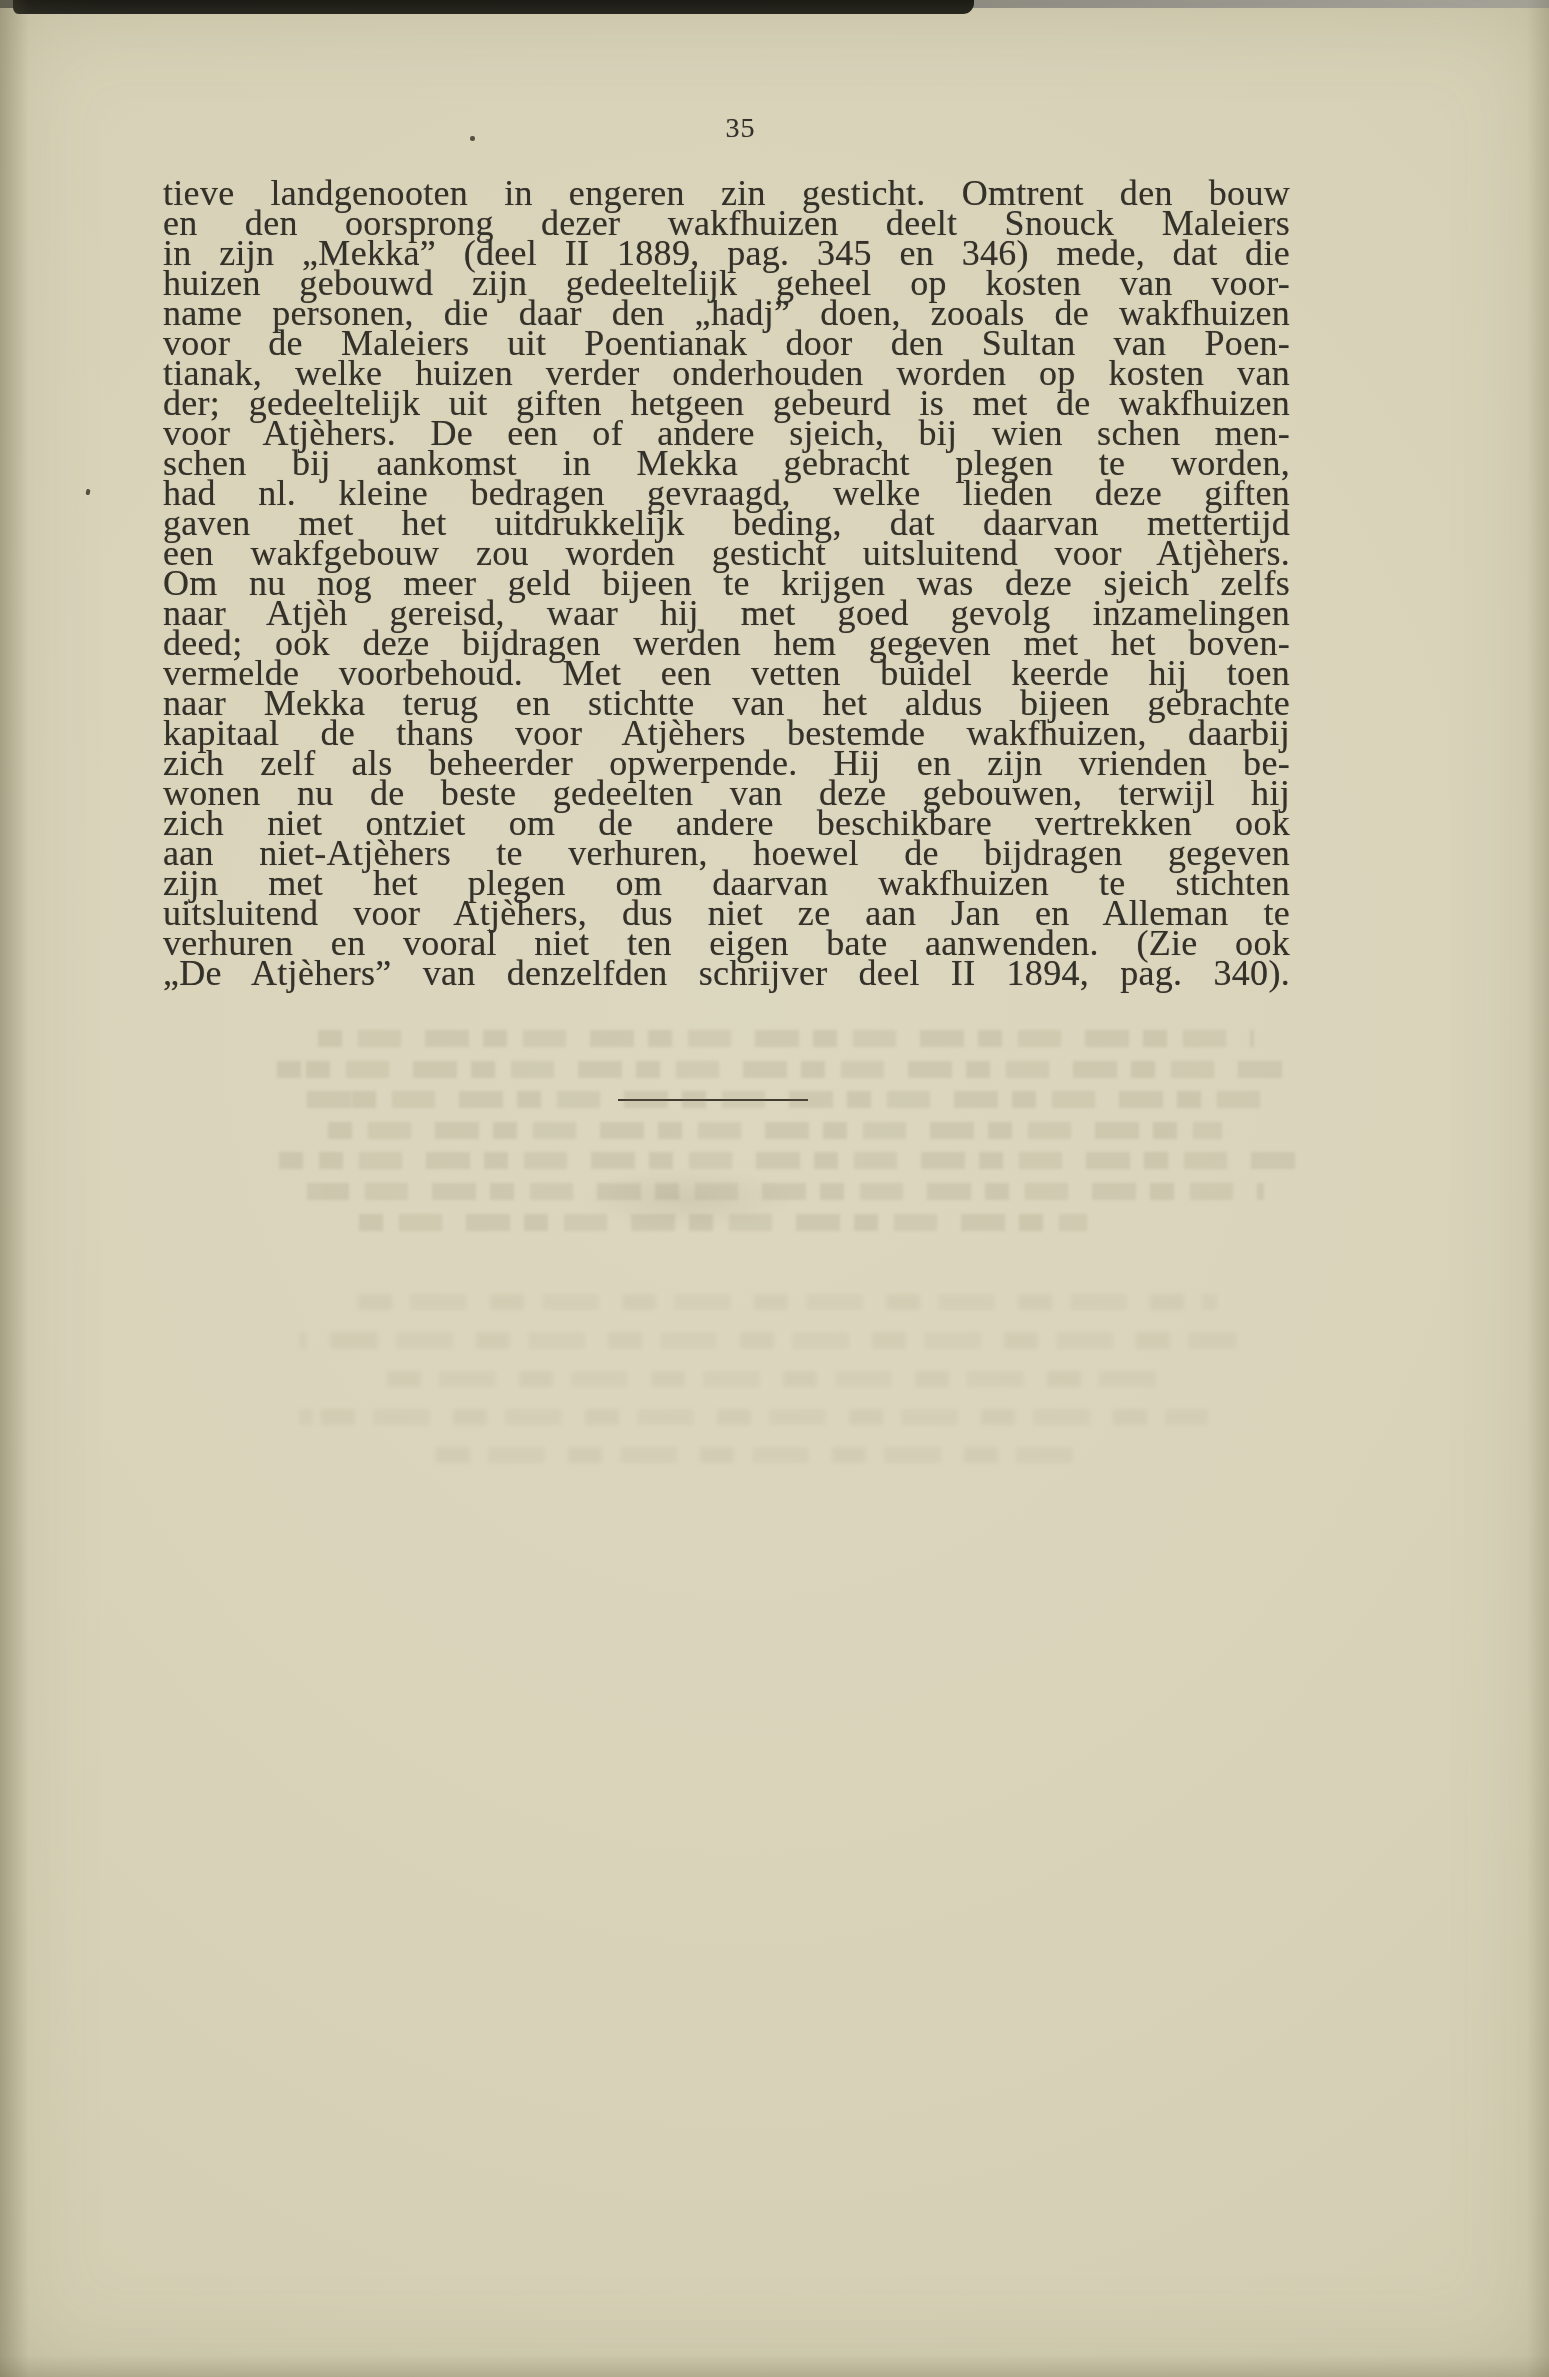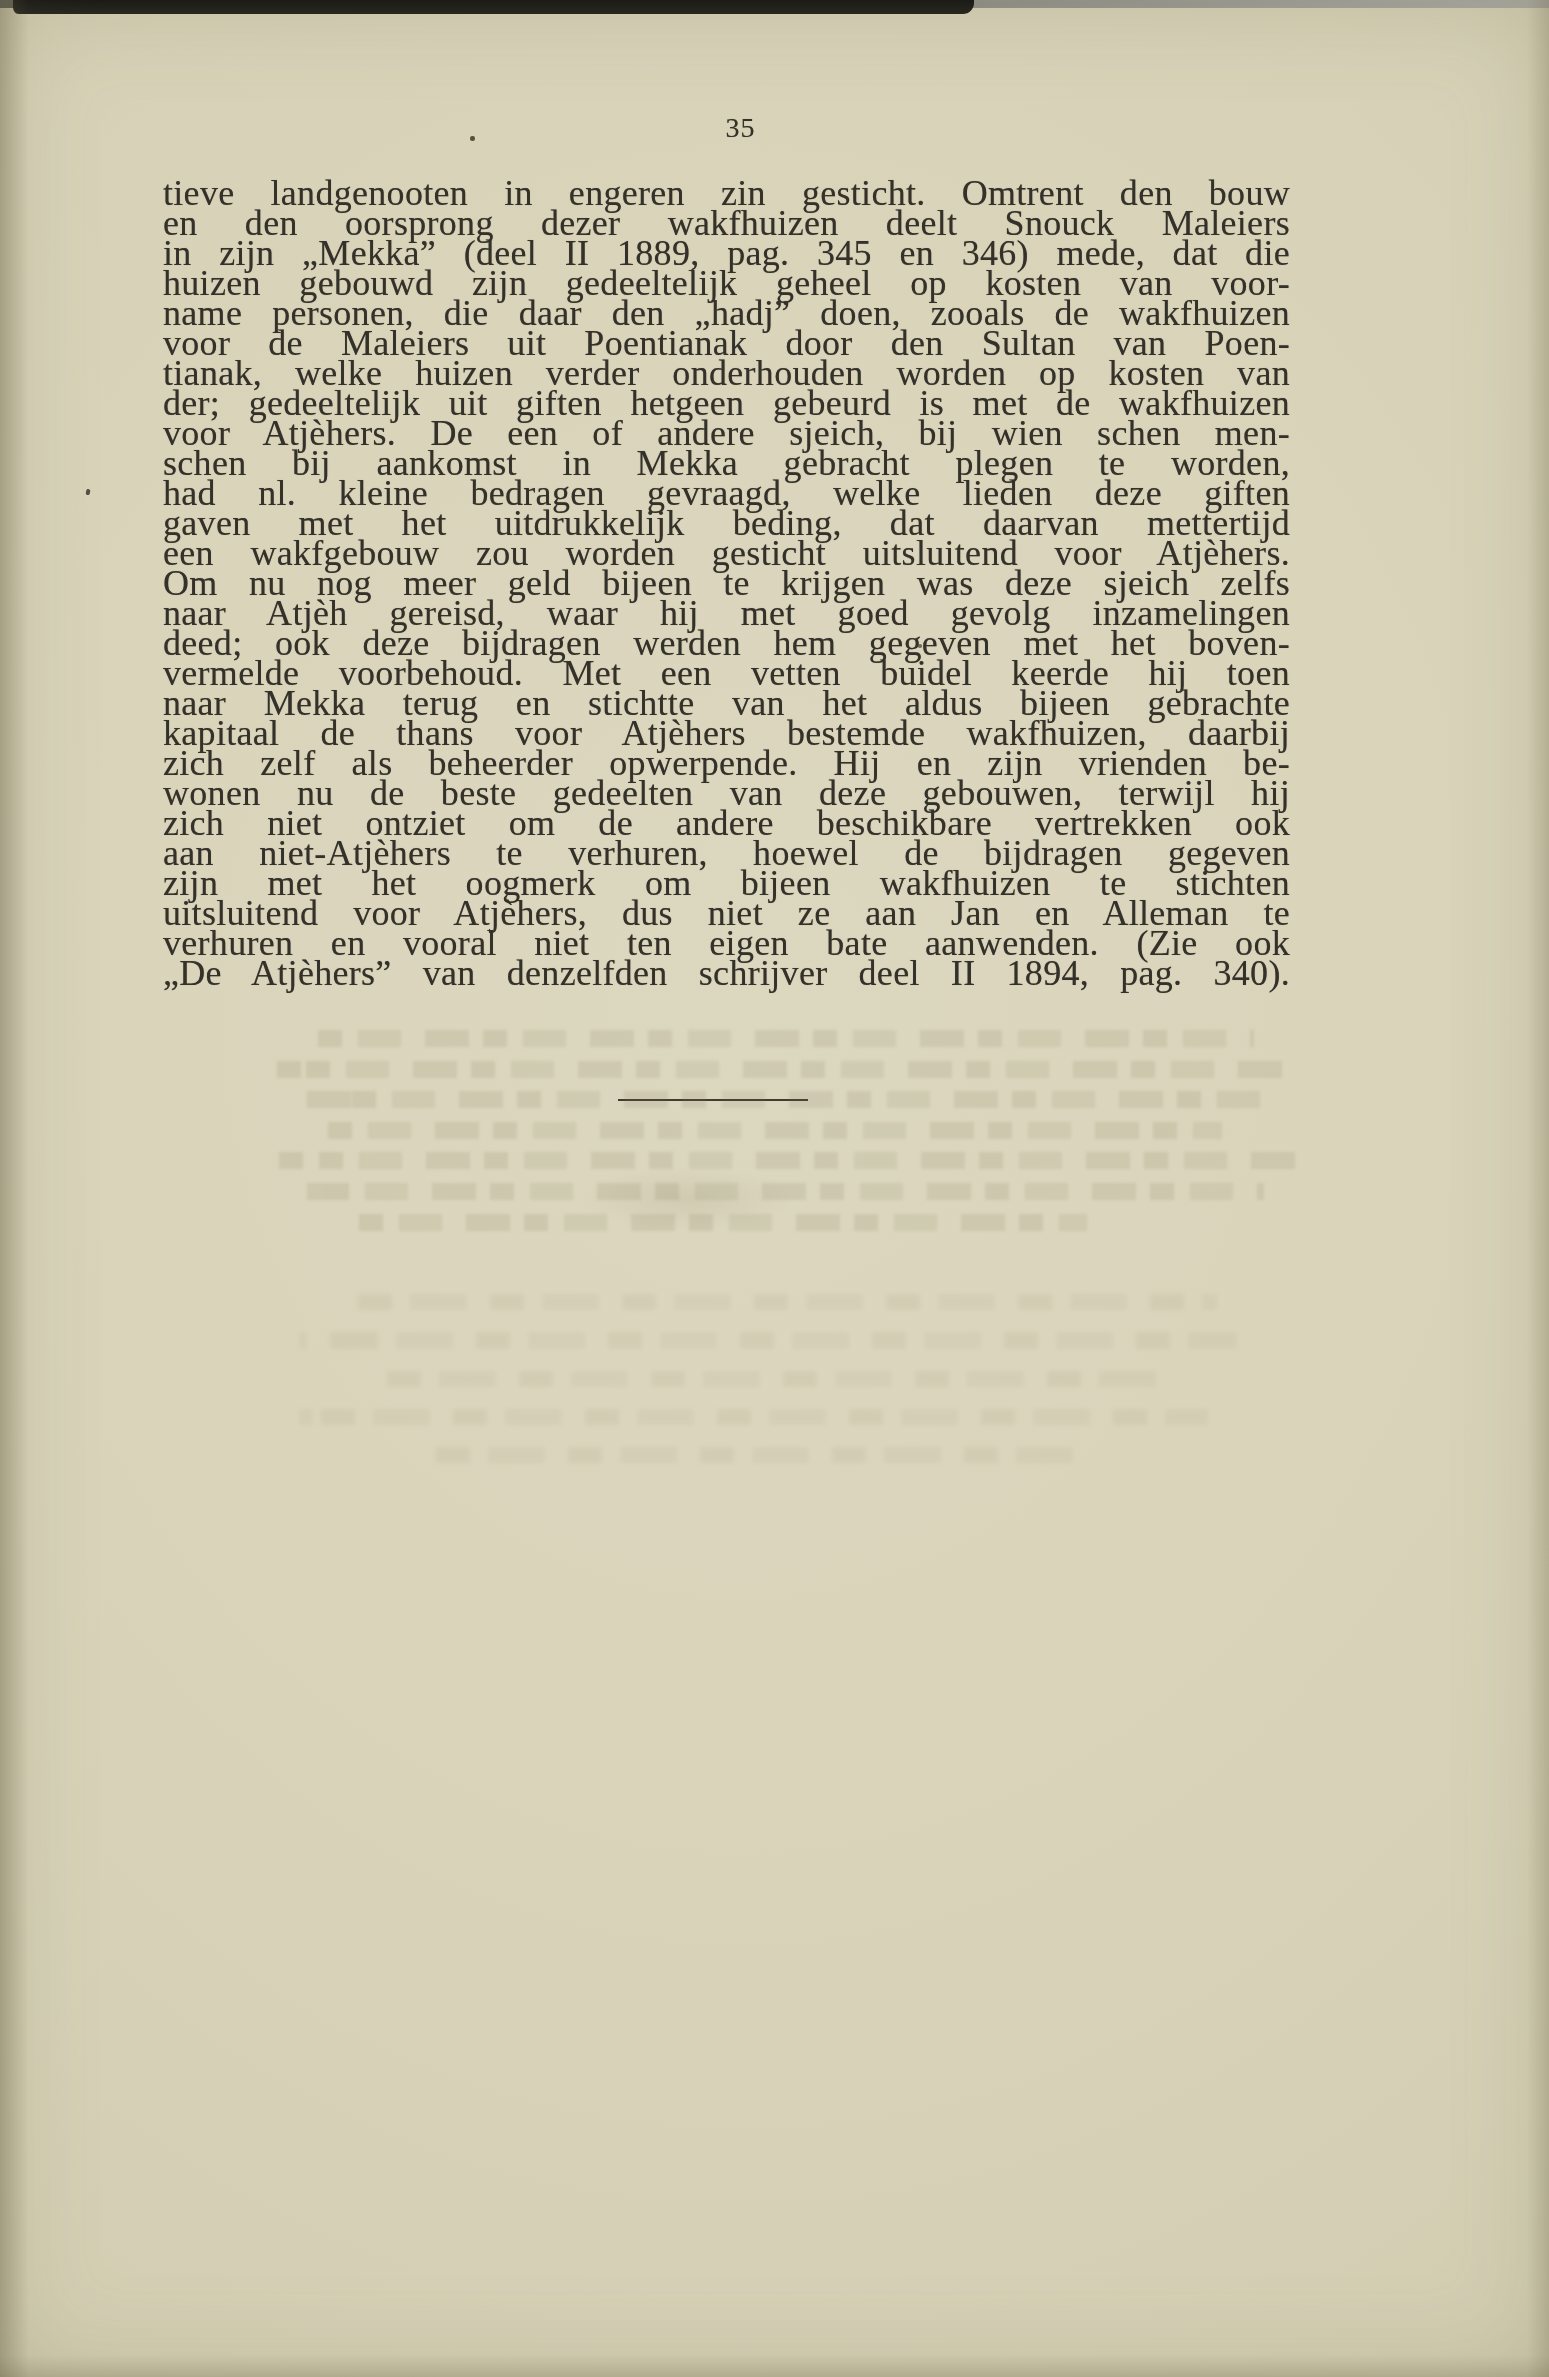--- a/index.html
+++ b/index.html
@@ -194,21 +194,21 @@
     <div class="line">Om nu nog meer geld bijeen te krijgen was deze sjeich zelfs</div>
     <div class="line">naar Atjèh gereisd, waar hij met goed gevolg inzamelingen</div>
     <div class="line">deed; ook deze bijdragen werden hem gegeven met het boven-</div>
     <div class="line">vermelde voorbehoud. Met een vetten buidel keerde hij toen</div>
     <div class="line">naar Mekka terug en stichtte van het aldus bijeen gebrachte</div>
     <div class="line">kapitaal de thans voor Atjèhers bestemde wakfhuizen, daarbij</div>
     <div class="line">zich zelf als beheerder opwerpende. Hij en zijn vrienden be-</div>
     <div class="line">wonen nu de beste gedeelten van deze gebouwen, terwijl hij</div>
     <div class="line">zich niet ontziet om de andere beschikbare vertrekken ook</div>
     <div class="line">aan niet-Atjèhers te verhuren, hoewel de bijdragen gegeven</div>
-    <div class="line">zijn met het oogmerk om bijeen wakfhuizen te stichten</div>
+    <div class="line">zijn met het plegen om daarvan wakfhuizen te stichten</div>
     <div class="line">uitsluitend voor Atjèhers, dus niet ze aan Jan en Alleman te</div>
     <div class="line">verhuren en vooral niet ten eigen bate aanwenden. (Zie ook</div>
     <div class="line">„De Atjèhers” van denzelfden schrijver deel II 1894, pag. 340).</div>
   </div>
 
   <div class="rule"></div>
 
   <div class="bleed">
     <div class="row"></div>
     <div class="row"></div>

